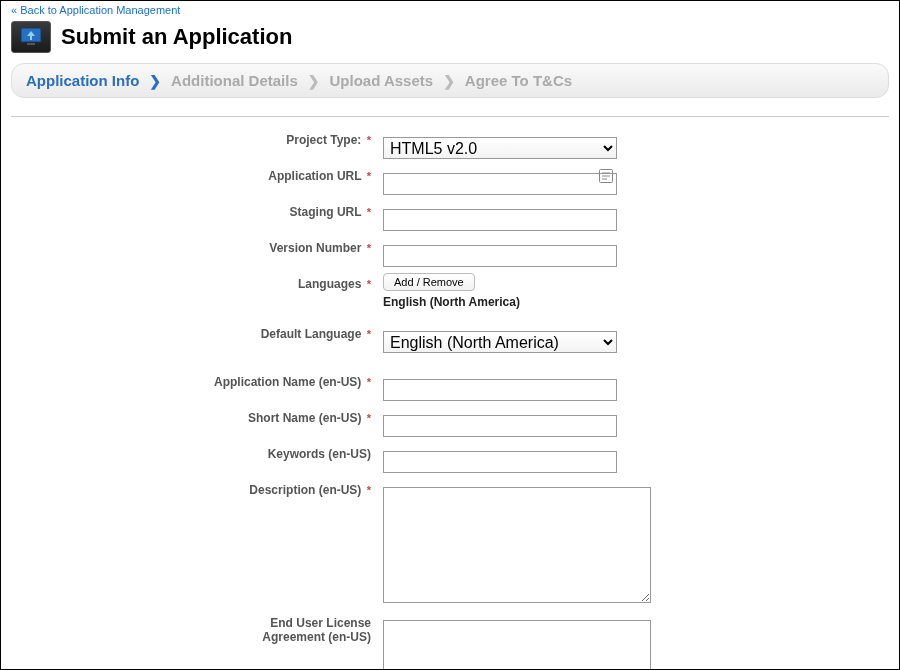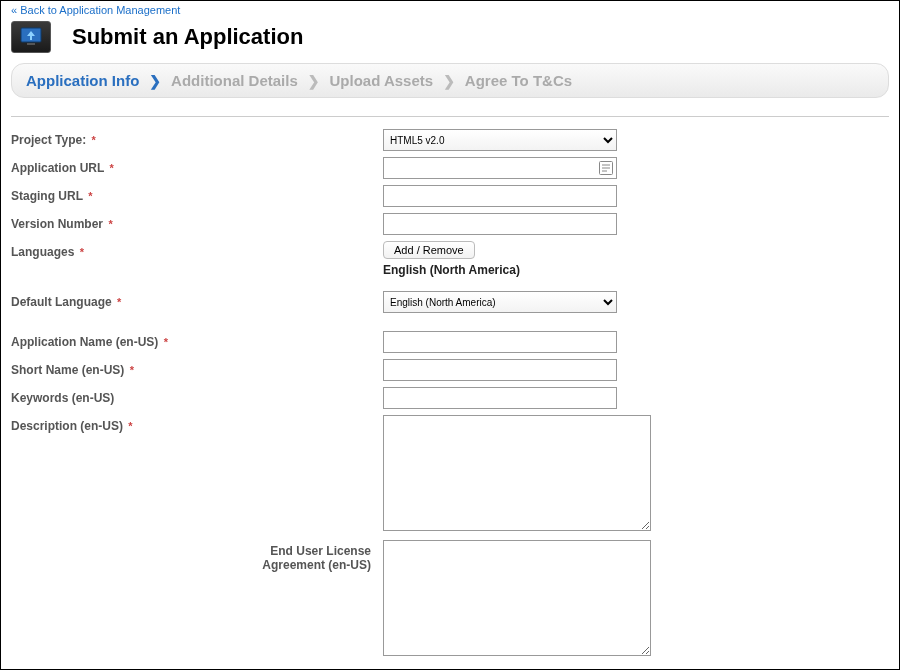--- a/index.html
+++ b/index.html
@@ -17,21 +17,20 @@
       color: #1a6ec8;
       font-size: 11px;
       text-decoration: none;
       cursor: pointer;
     }
     .header {
       display: flex;
       align-items: center;
       margin-top: 4px;
       margin-bottom: 10px;
-      gap: 11px;
     }
     .app-icon {
       width: 40px;
       height: 32px;
       background: linear-gradient(#3a3a3a, #1a1a1a);
       border: 1px solid #555;
       border-radius: 3px;
       margin-right: 10px;
       display: flex;
       align-items: center;
@@ -68,35 +67,36 @@
     .chev.active { color: #2a6fbf; }
     .hr { border-top: 1px solid #ccc; margin: 0 0 12px 0; }
     .form-area {
       display: grid;
       grid-template-columns: 360px 270px;
       column-gap: 12px;
       row-gap: 6px;
       align-items: start;
     }
     .label-cell {
-      text-align: left;
+      text-align: right;
       font-size: 12px;
       font-weight: bold;
       color: #555;
       padding-top: 4px;
       white-space: nowrap;
     }
     .req { color: #c44; font-size: 11px; margin-left: 2px; }
     .input-cell { }
     .text-input, .select, .textarea {
       width: 234px;
       border: 1px solid #999;
       background: #fff;
-      font-size: 10px;
+      font-size: 16px;
       font-family: inherit;
+      margin-top: 8px;
     }
     .text-input { height: 22px; padding: 2px 5px; }
     .text-input.with-icon { padding-right: 24px; }
     .select {
       height: 22px;
       padding: 1px 2px;
       background: linear-gradient(#fff,#f3f3f3);
     }
     .textarea {
       width: 268px;

